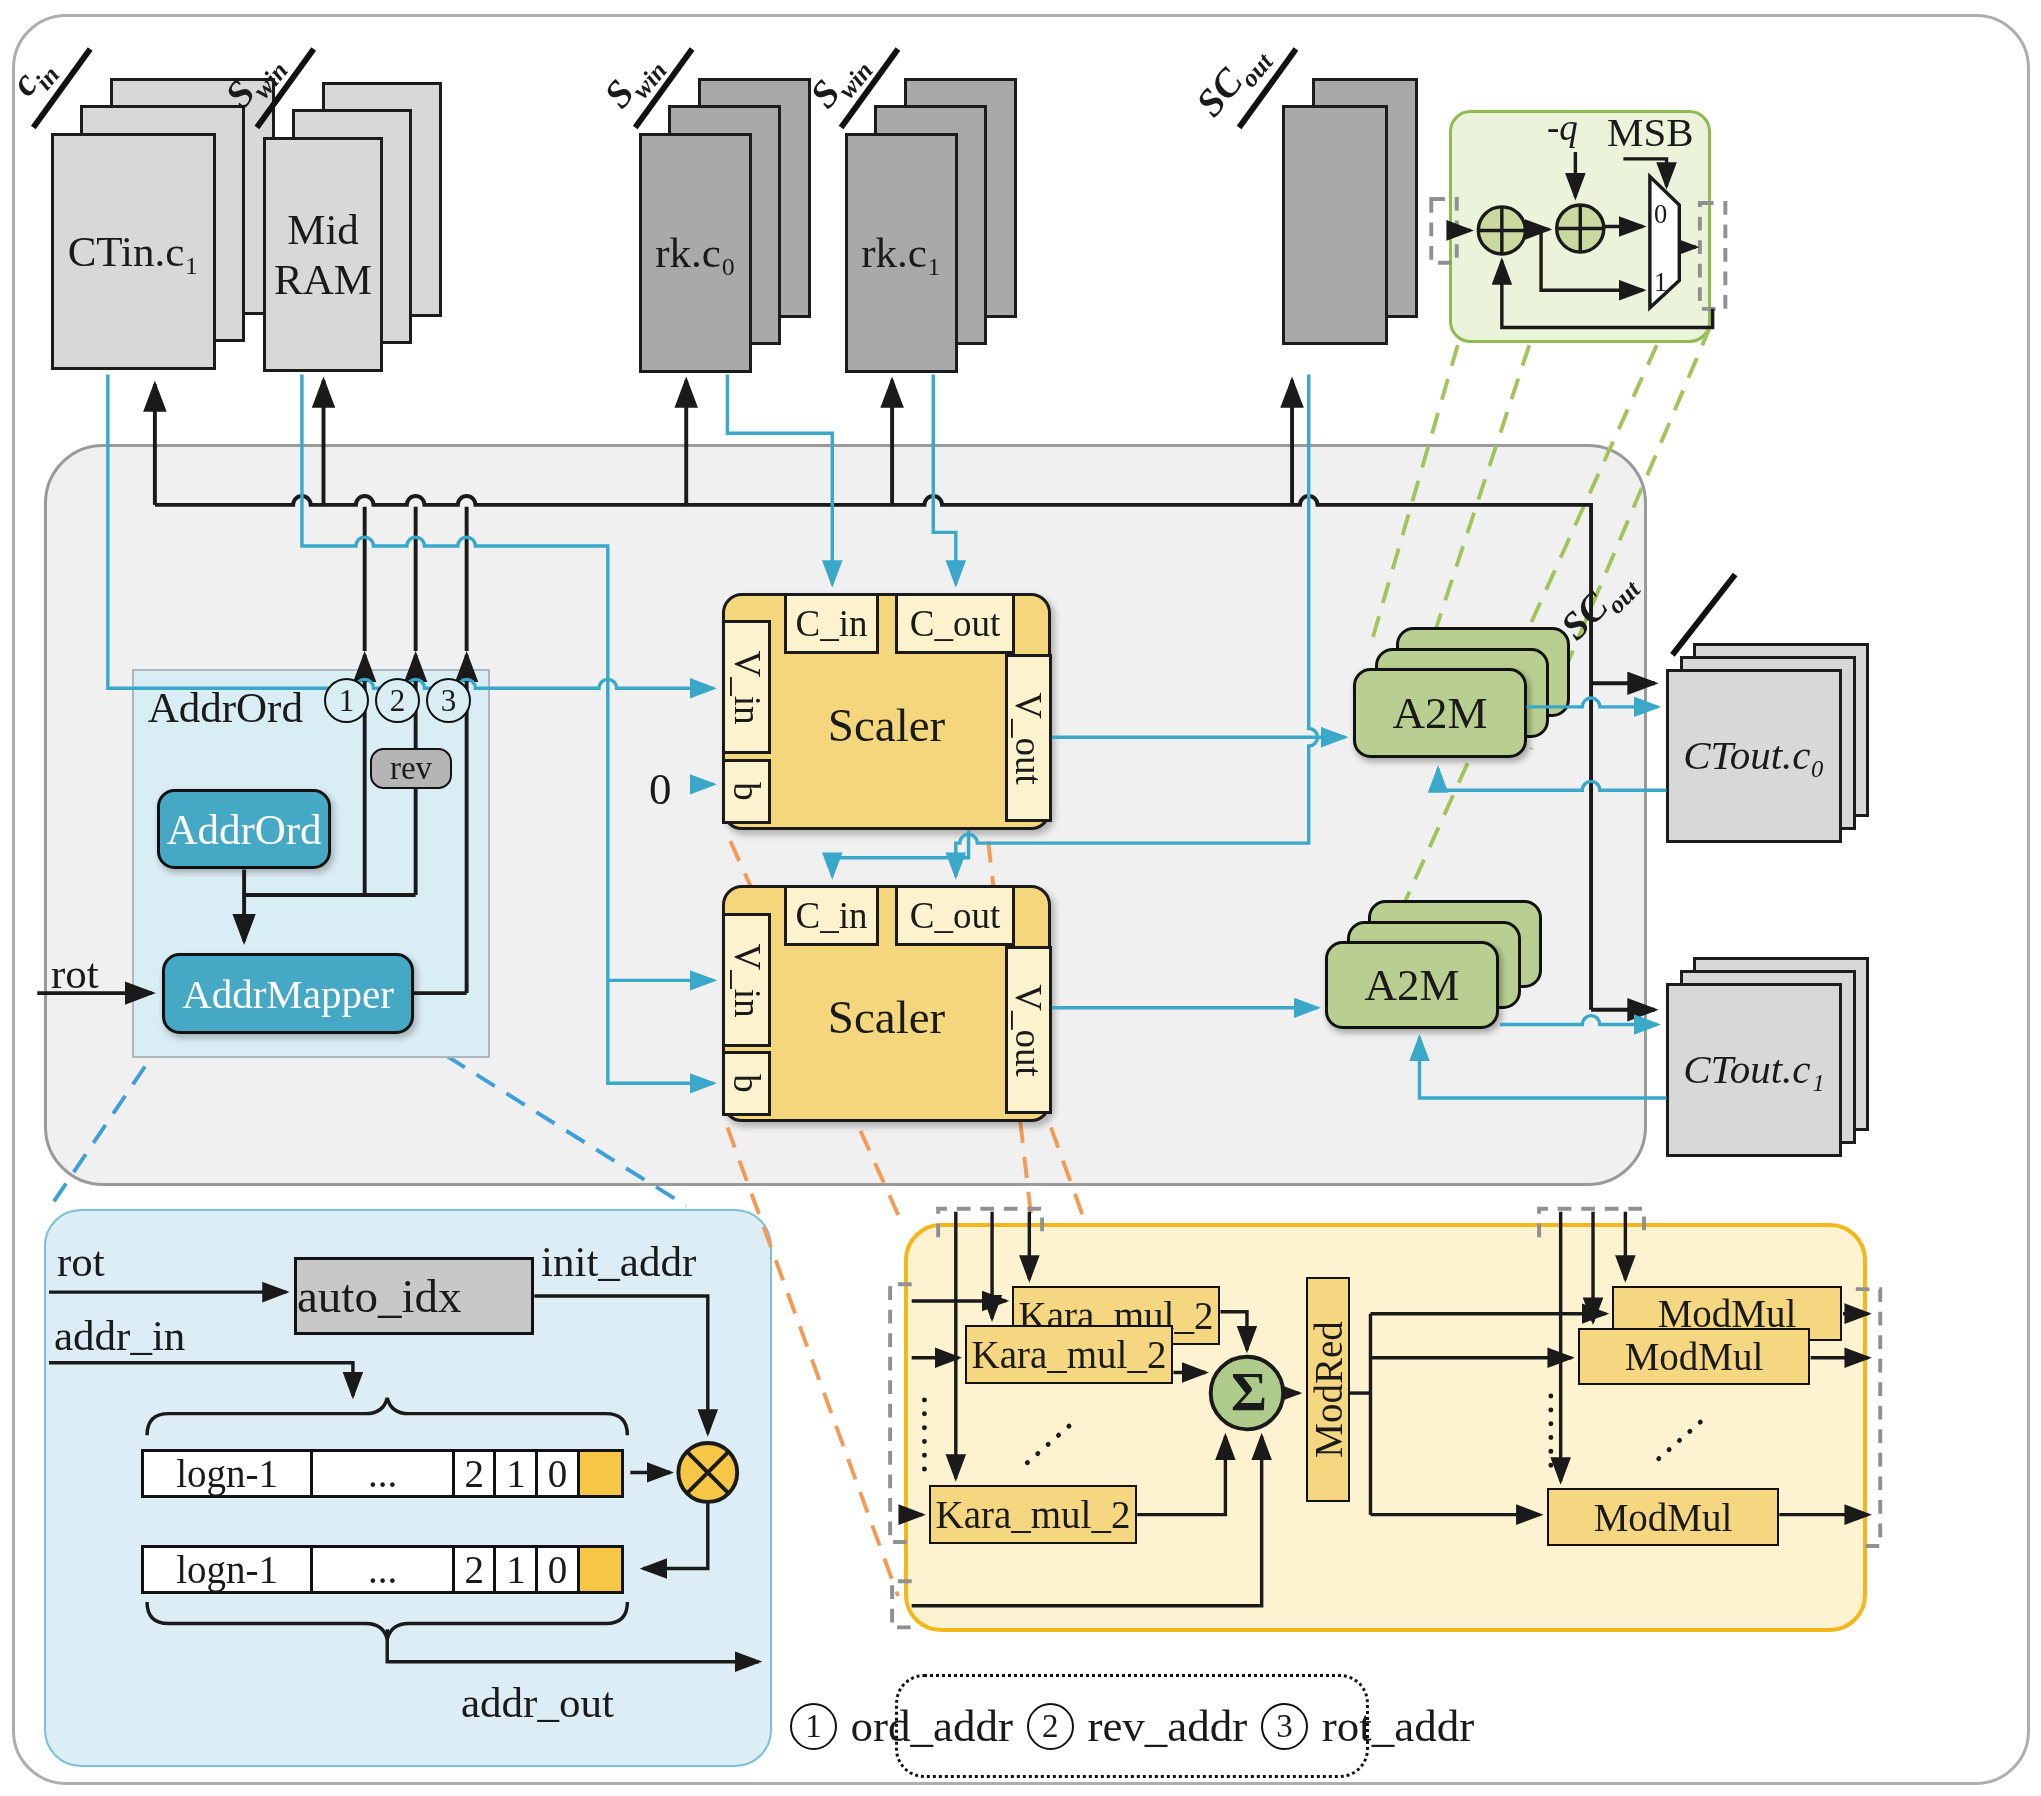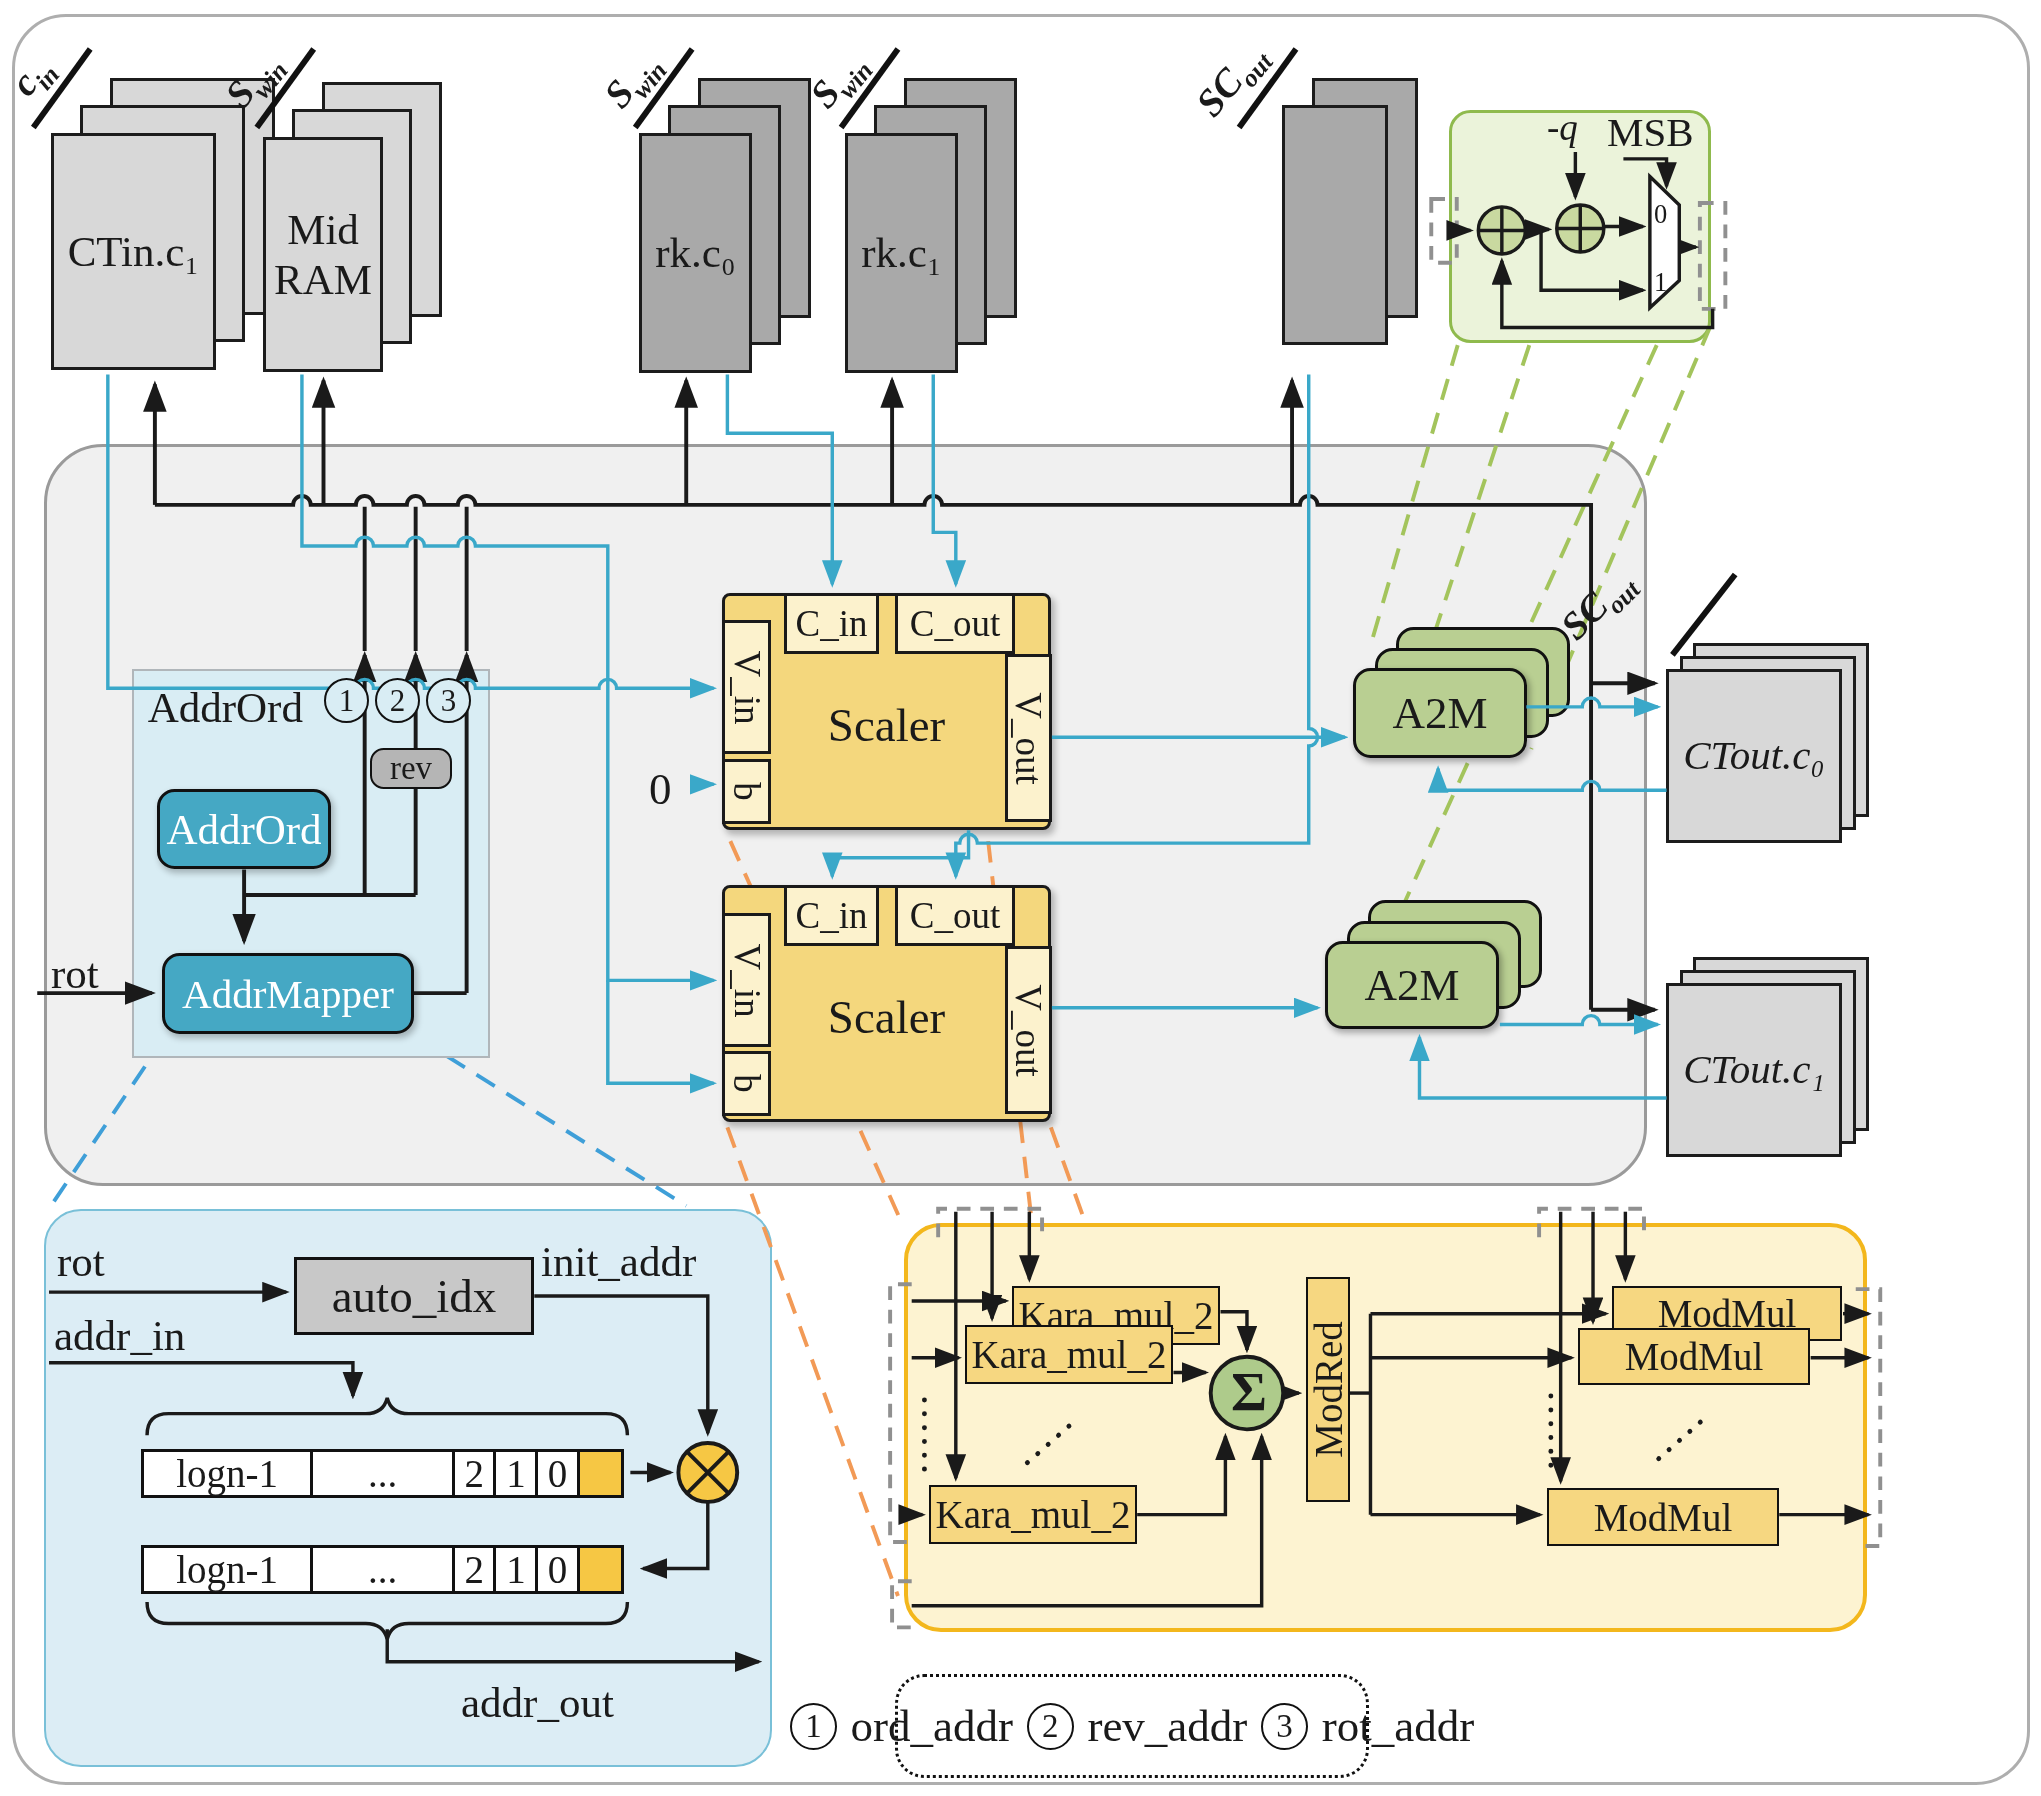--- a/index.html
+++ b/index.html
@@ -28,21 +28,21 @@
   .tealblock{position:absolute;background:#45a8c4;border:3.9px solid #111;border-radius:17.6px;
     color:#fff;display:flex;align-items:center;justify-content:center;font-size:43px;z-index:4;
     box-shadow:2.9px 3.9px 5.9px rgba(0,0,0,.25);box-sizing:border-box;}
   .circnum{position:absolute;width:41px;height:41px;border:2.9px solid #111;border-radius:50%;
     background:#d9edf4;display:flex;align-items:center;justify-content:center;font-size:31px;z-index:6;}
   #revbox{position:absolute;left:370px;top:748px;width:82px;height:41px;background:#b5b5b5;
     border:2.9px solid #111;border-radius:13.7px;display:flex;align-items:center;justify-content:center;
     font-size:33px;z-index:6;box-sizing:border-box;}
   
   .scaler{position:absolute;width:329px;height:237px;background:#f4d77d;border:3.9px solid #1a1a1a;
-    border-radius:8px;z-index:3;box-sizing:border-box;box-shadow:3.9px 4.9px 6.9px rgba(0,0,0,.25);}
+    border-radius:20px;z-index:3;box-sizing:border-box;box-shadow:3.9px 4.9px 6.9px rgba(0,0,0,.25);}
   .tab{position:absolute;background:#fcf2cd;border:3.4px solid #1a1a1a;display:flex;
     align-items:center;justify-content:center;font-size:37px;box-sizing:border-box;z-index:4;}
   .scaler .name{position:absolute;left:50%;top:56%;transform:translate(-50%,-50%);font-size:47px;}
   .vtext{transform:rotate(90deg);white-space:nowrap;}
   
   .a2mstack{z-index:3;}
   .a2mcard{position:absolute;width:174px;height:90px;background:#b9cf92;border:3.9px solid #111;
     border-radius:17.6px;box-sizing:border-box;}
   .a2mcard.front{display:flex;align-items:center;justify-content:center;font-size:45px;
     box-shadow:2.9px 3.9px 5.9px rgba(0,0,0,.3);}
@@ -50,21 +50,21 @@
   .ctoutstack .card{background:#d8d8d8;border:3.4px solid #1c1c1c;font-style:italic;}
   .ctoutstack .card.front{font-size:41px;}
   
   #greenbox{left:1449px;top:110px;width:262px;height:233px;background:#ebf3da;
     border:3.9px solid #8fba4d;border-radius:21.6px;z-index:1;box-sizing:border-box;}
   .muxnum{position:absolute;font-size:26.5px;z-index:6;}
   
   #bluebox{left:44px;top:1209px;width:728px;height:558px;background:#dcedf5;
     border:2.9px solid #79c0d8;border-radius:37px;z-index:1;box-sizing:border-box;}
   #autoidx{position:absolute;left:294px;top:1257px;width:240px;height:78px;background:#c8c8c8;
-    border:3.9px solid #111;display:flex;align-items:center;justify-content:center;font-size:47px;z-index:3;box-sizing:border-box;}
+    border:3.9px solid #111;display:flex;align-items:center;font-size:47px;z-index:3;box-sizing:border-box;}
   .biglabel{position:absolute;font-size:43px;z-index:3;white-space:nowrap;}
   .bitrow{position:absolute;left:144px;width:486px;height:49px;display:flex;z-index:3;}
   .bitcell{border:3.4px solid #111;background:#fff;display:flex;align-items:center;
     justify-content:center;font-size:39px;box-sizing:border-box;margin-left:-3.4px;}
   .bitcell.yellow{background:#f6c744;}
   
   #yellowbox{left:904px;top:1223px;width:963px;height:409px;background:#fdf3d1;
     border:4.9px solid #f3b71c;border-radius:37px;z-index:1;box-sizing:border-box;}
   .yblock{position:absolute;background:#f6d781;border:2.9px solid #111;display:flex;
     align-items:center;justify-content:center;font-size:39px;z-index:3;box-sizing:border-box;}

